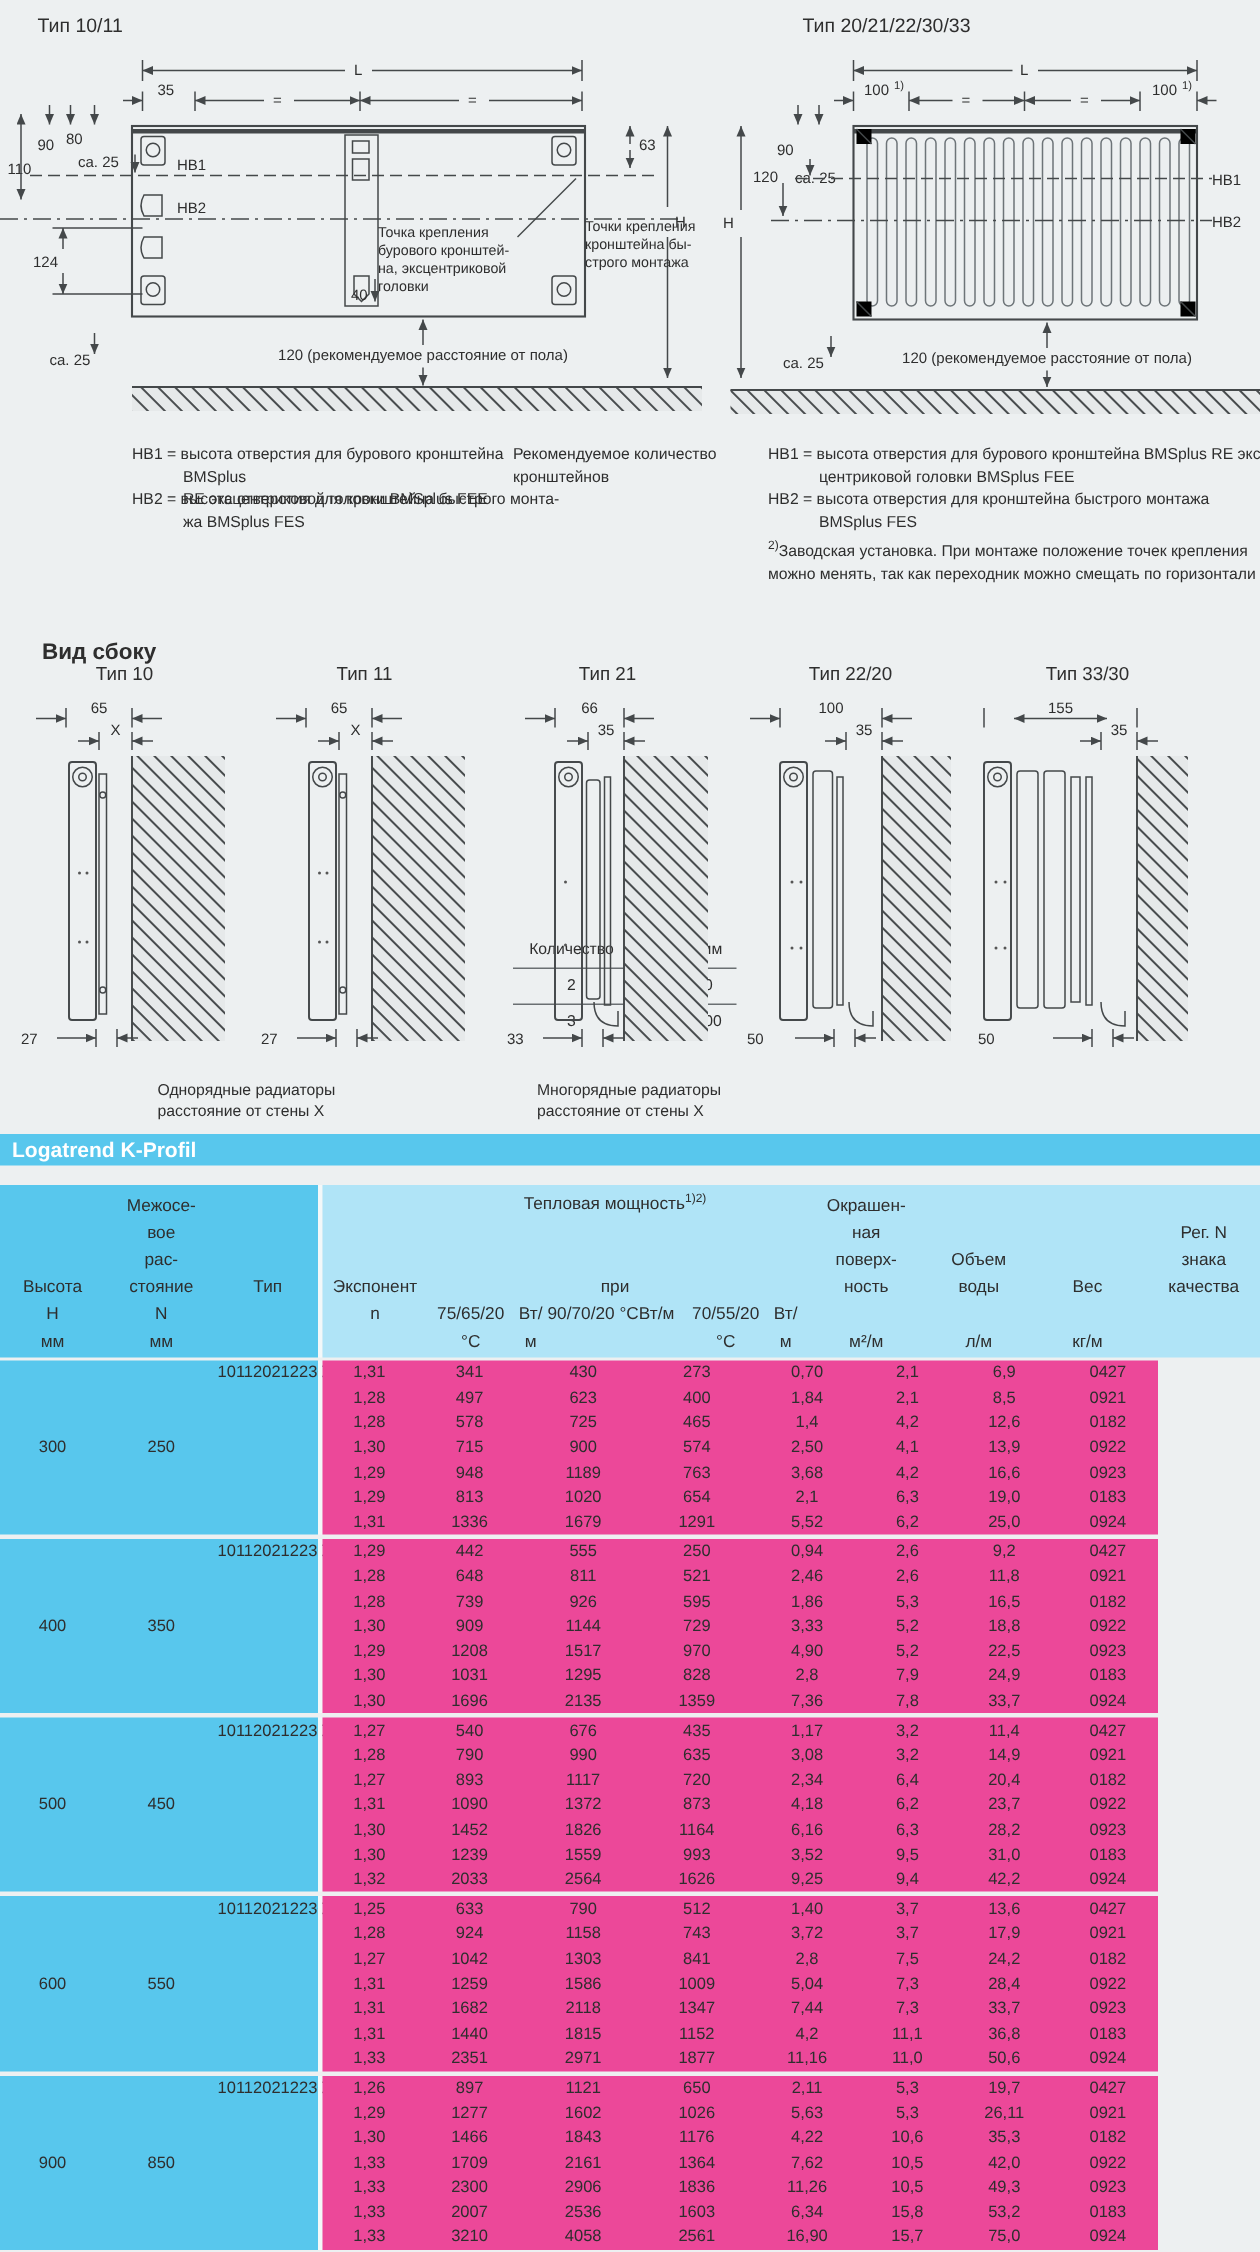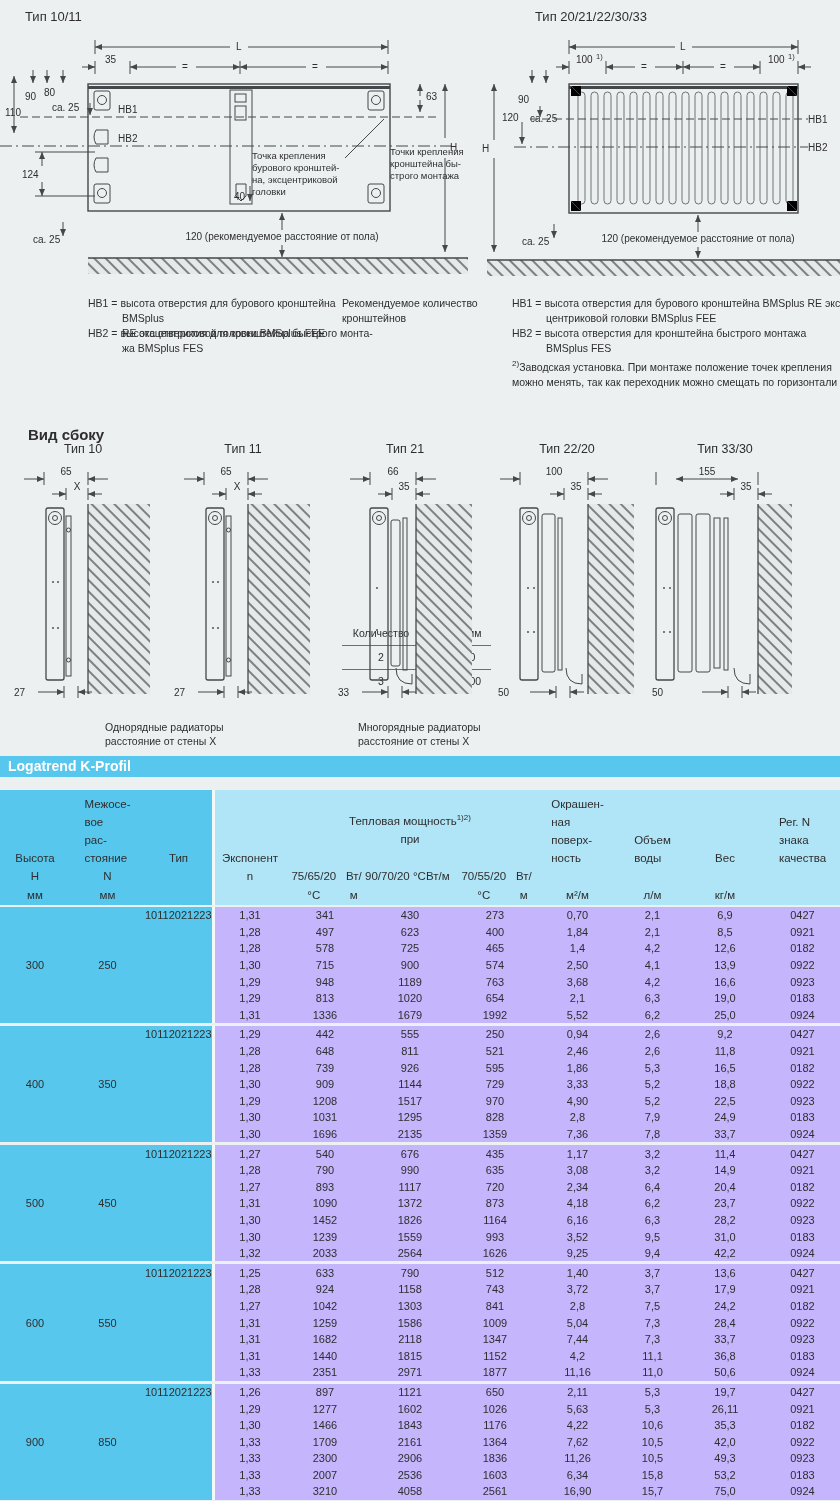--- a/index.html
+++ b/index.html
@@ -33,37 +33,37 @@
         font-weight:bold;font-size:14px;line-height:21px;padding-left:8px;box-sizing:border-box}
   
   .dtable{left:0;top:790px;width:840px;font-size:11px}
   .thead{display:flex;height:115px}
   .hz{display:flex}
   .hz.left{width:212px;background:#58c7ed}
   .hz.right{width:625px;background:#b0e4f7}
   .ggap{width:3px;background:#f3f8f9}
   .hcol{display:flex;flex-direction:column;font-size:11.5px}
   .hlabel{flex:1;display:flex;align-items:flex-end;justify-content:center;
-          white-space:pre-line;line-height:18px;padding-bottom:0}
+          text-align:center;white-space:pre-line;line-height:18px;padding-bottom:0}
   .hsym,.hunit{height:19px;text-align:center;line-height:19px}
   .hgroup{display:flex;flex-direction:column;width:250px;font-size:11.5px}
-  .hglabel{flex:1;display:flex;flex-direction:column;align-items:center;justify-content:center;line-height:18px}
+  .hglabel{flex:1;display:flex;flex-direction:column;align-items:center;justify-content:space-between;line-height:18px}
   .hsubs{display:flex;height:38px}
   .hsub{display:flex;flex-direction:row;text-align:center}
   .hsub div{height:19px;line-height:19px}
   sup{font-size:8px;vertical-align:super}
   .wH{width:70px}.wN{width:75px}.wT{width:67px}
   .rc0{width:70px}.rc1{width:80px}.rc2{width:90px}.rc3{width:80px}
   .rc4{width:85px}.rc5{width:65px}.rc6{width:80px}.rc7{width:75px}
   .tbody{margin-top:2px}
   .tgroup{display:flex;margin-bottom:3px}
   .gleft{width:212px;background:#58c7ed;display:flex}
   .gbig{display:flex;align-items:center;justify-content:center}
   .gtypes{display:flex;flex-direction:row}
-  .gright{width:625px;background:#c4b5fd}
+  .gright{width:557px;background:#ec4899}
   .rrow{display:flex}
   .trow{height:16.6px;display:flex;align-items:center;justify-content:center}
 </style>
 </head>
 <body>
 
 <svg width="0" height="0" style="position:absolute">
   <defs>
     <marker id="ma" markerWidth="8" markerHeight="8" refX="7" refY="3" orient="auto" markerUnits="userSpaceOnUse">
       <path d="M0,0L7,3L0,6z" fill="#44484a"></path>
@@ -618,21 +618,21 @@
             <div class="trow rc3">654</div>
             <div class="trow rc4">2,1</div>
             <div class="trow rc5">6,3</div>
             <div class="trow rc6">19,0</div>
             <div class="trow rc7">0183</div>
           </div>
           <div class="rrow">
             <div class="trow rc0">1,31</div>
             <div class="trow rc1">1336</div>
             <div class="trow rc2">1679</div>
-            <div class="trow rc3">1992</div>
+            <div class="trow rc3">1291</div>
             <div class="trow rc4">5,52</div>
             <div class="trow rc5">6,2</div>
             <div class="trow rc6">25,0</div>
             <div class="trow rc7">0924</div>
           </div>
         </div>
       </div>
       <div class="tgroup">
         <div class="gleft">
           <div class="gbig wH">400</div>

